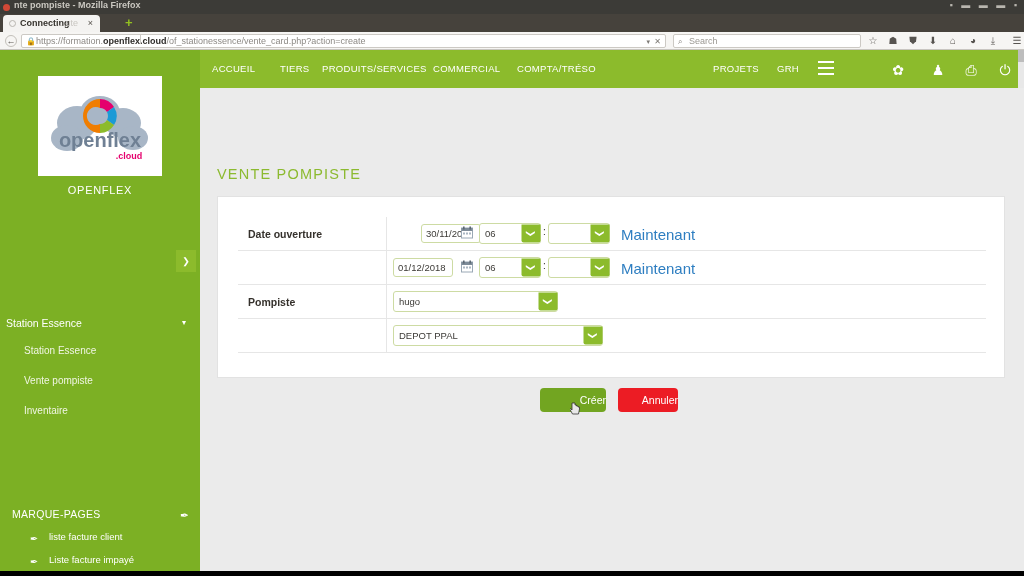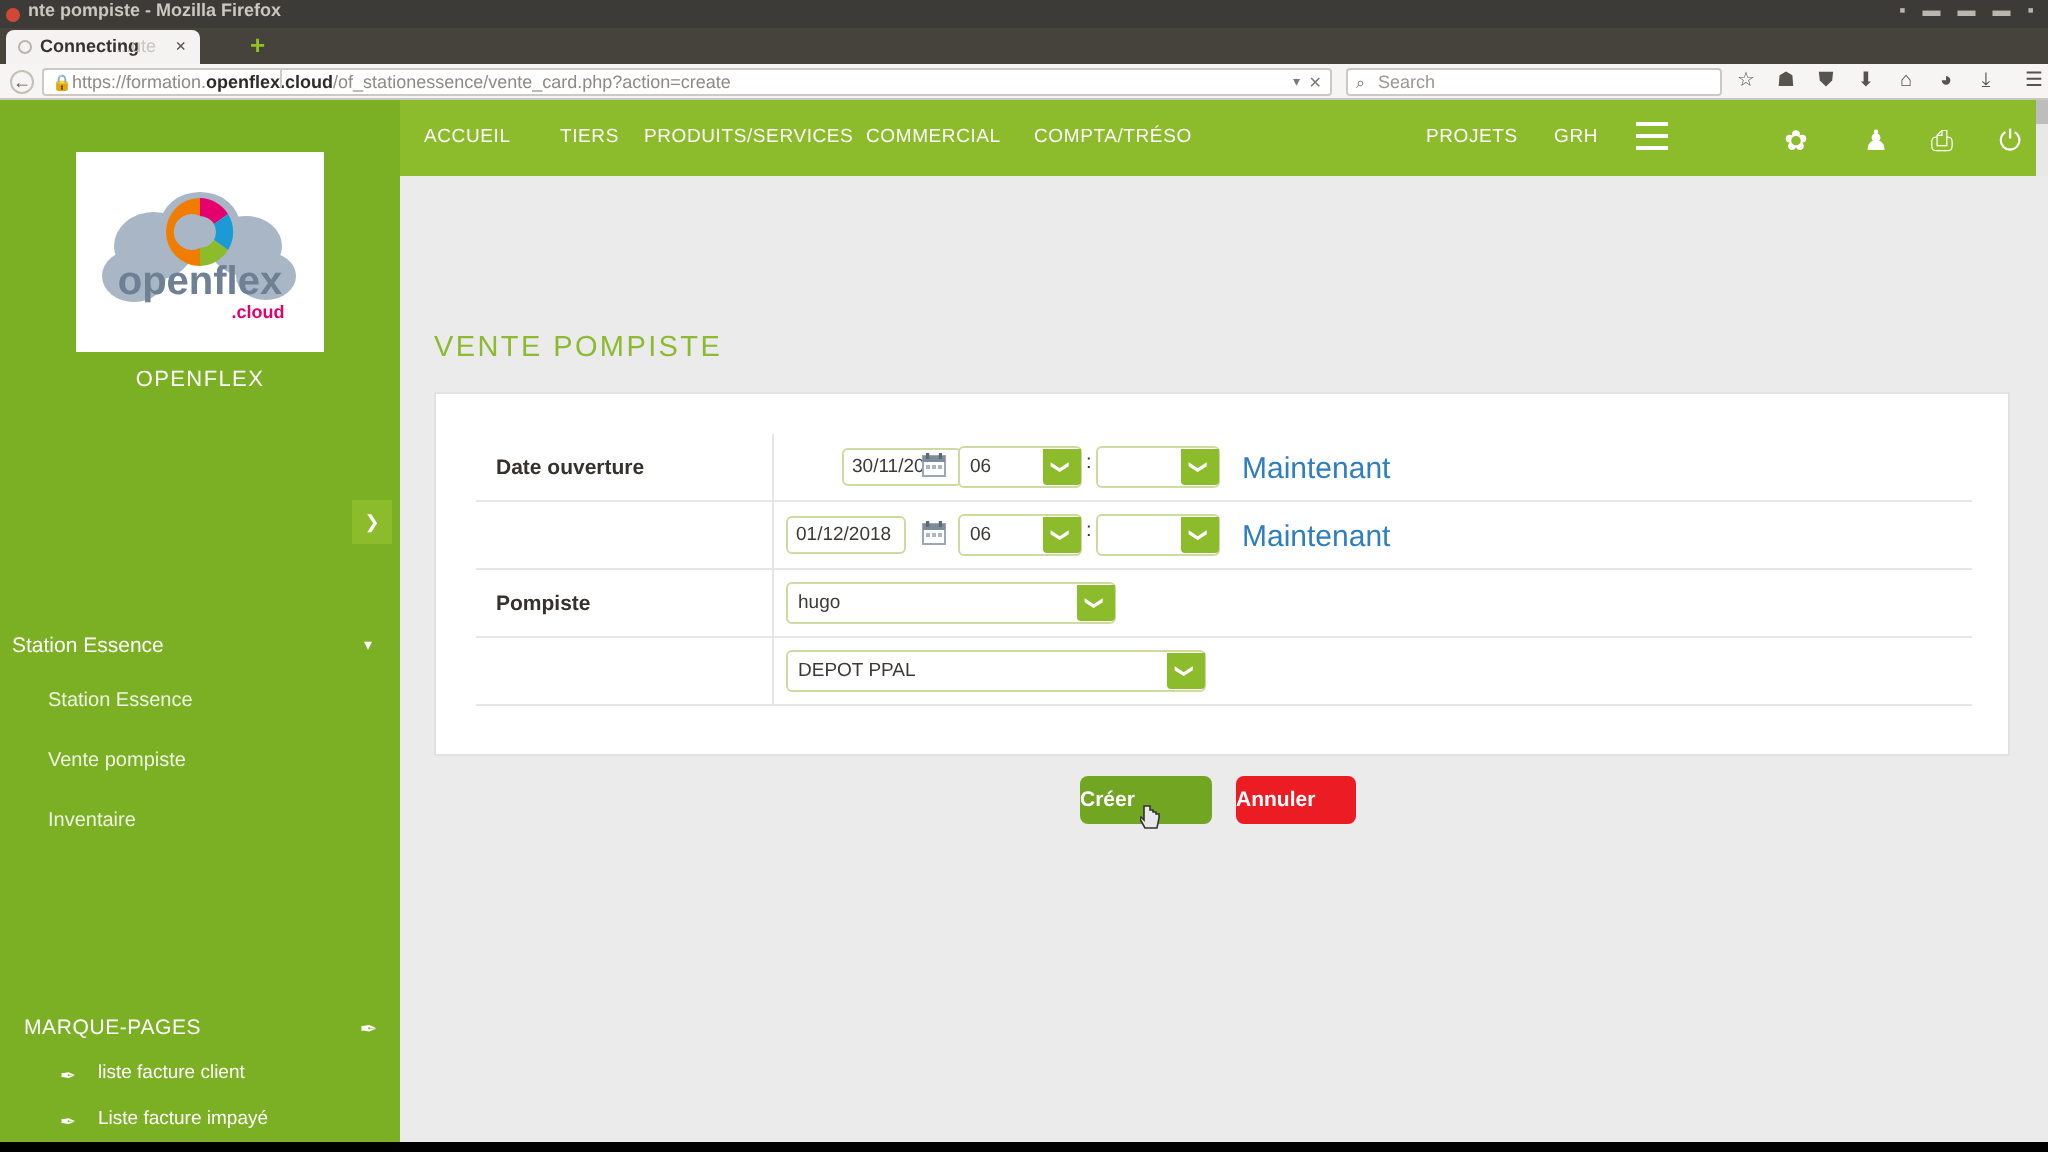--- a/index.html
+++ b/index.html
@@ -207,22 +207,22 @@
     border-radius: 0 2px 2px 0;
   }
   .colon { position: absolute; top: 9px; font-size: 10px; color: #35312c; }
   .nowlink {
     position: absolute; top: 9px; font-size: 15px; color: #2e7ec1; cursor: pointer;
   }
 
   .btnrow { position: absolute; left: 0; top: 300px; width: 824px; }
   .btn {
     position: absolute; top: 0; height: 24px; border-radius: 4px;
-    color: #fff; font-size: 10.5px; text-align: left; line-height: 24px;
-    border: none; font-family: "Liberation Sans", sans-serif; cursor: pointer; font-weight: bold;
+    color: #fff; font-size: 10.5px; text-align: right; line-height: 24px;
+    border: none; font-family: "Liberation Sans", sans-serif; cursor: pointer;
   }
   .btn-create { left: 340px; width: 66px; background: #72a521; }
   .btn-cancel { left: 418px; width: 60px; background: #ec1c24; }
   .cursor-hand {
     position: absolute; left: 370px; top: 14px; width: 11px; height: 13px;
     pointer-events: none;
   }
 
   .bottom-strip { position: absolute; left: 0; bottom: 0; width: 1024px; height: 5px; background: #000; }
 </style>

